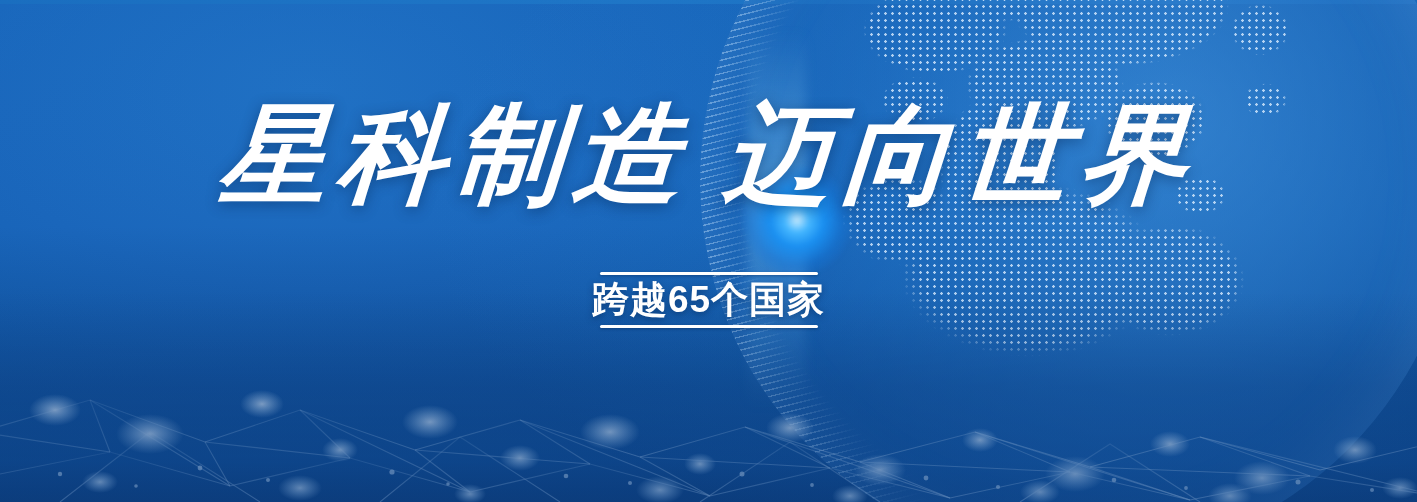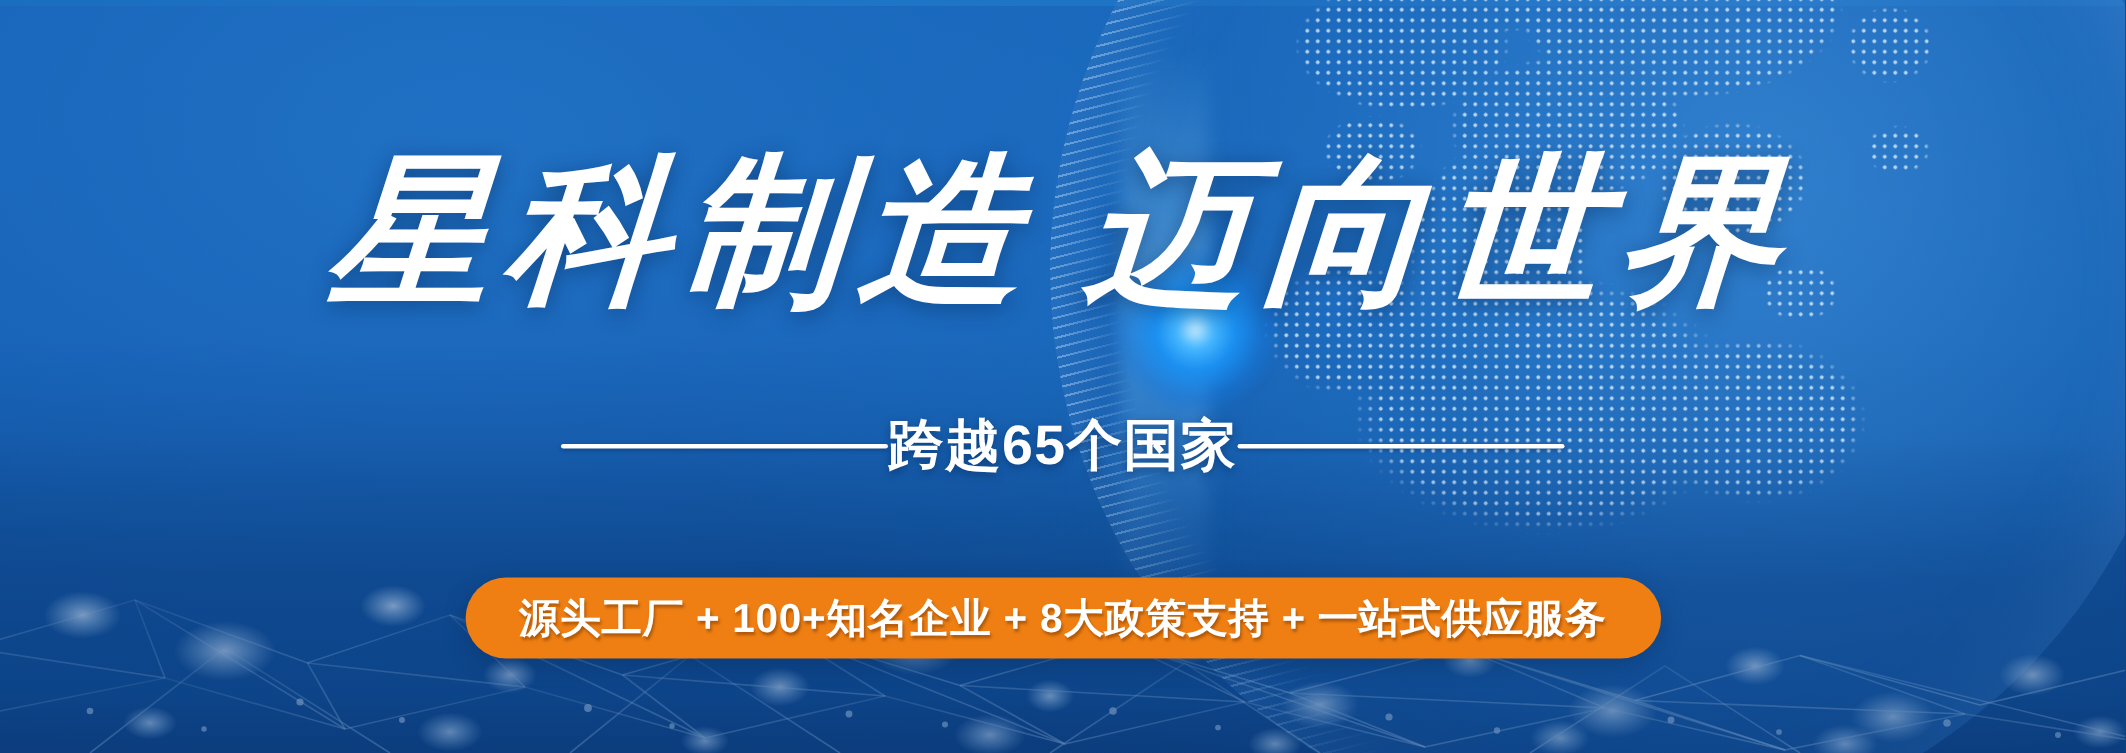--- a/index.html
+++ b/index.html
@@ -151,22 +151,23 @@
     font-family:"DejaVu Serif","Liberation Serif",serif;
     transform:skewX(-4deg);
   }
   .headline .gap{display:inline-block;width:34px;}
 
   .subrow{
     position:absolute;
     left:0;right:0;top:272px;
     display:flex;
     align-items:center;
-    justify-content:center;
+    justify-content:space-between;
     gap:0;
+    flex-direction:column;
   }
   .rule{
     width:218px;height:3px;
     background:#ffffff;
     border-radius:2px;
     box-shadow:0 1px 3px rgba(5,35,80,.45);
   }
   .subtitle{
     color:#ffffff;
     font-size:37px;
@@ -285,17 +286,14 @@
   <div class="headline">
     <span>星科制造</span><span class="gap"></span><span>迈向世界</span>
   </div>
 
   <div class="subrow">
     <div class="rule"></div>
     <div class="subtitle">跨越65个国家</div>
     <div class="rule"></div>
   </div>
 
-  <div class="pill">
-    <span class="pill-text">源头工厂 + 100+知名企业 + 8大政策支持 + 一站式供应服务</span>
-  </div>
 
 </div>
 
 </body></html>

